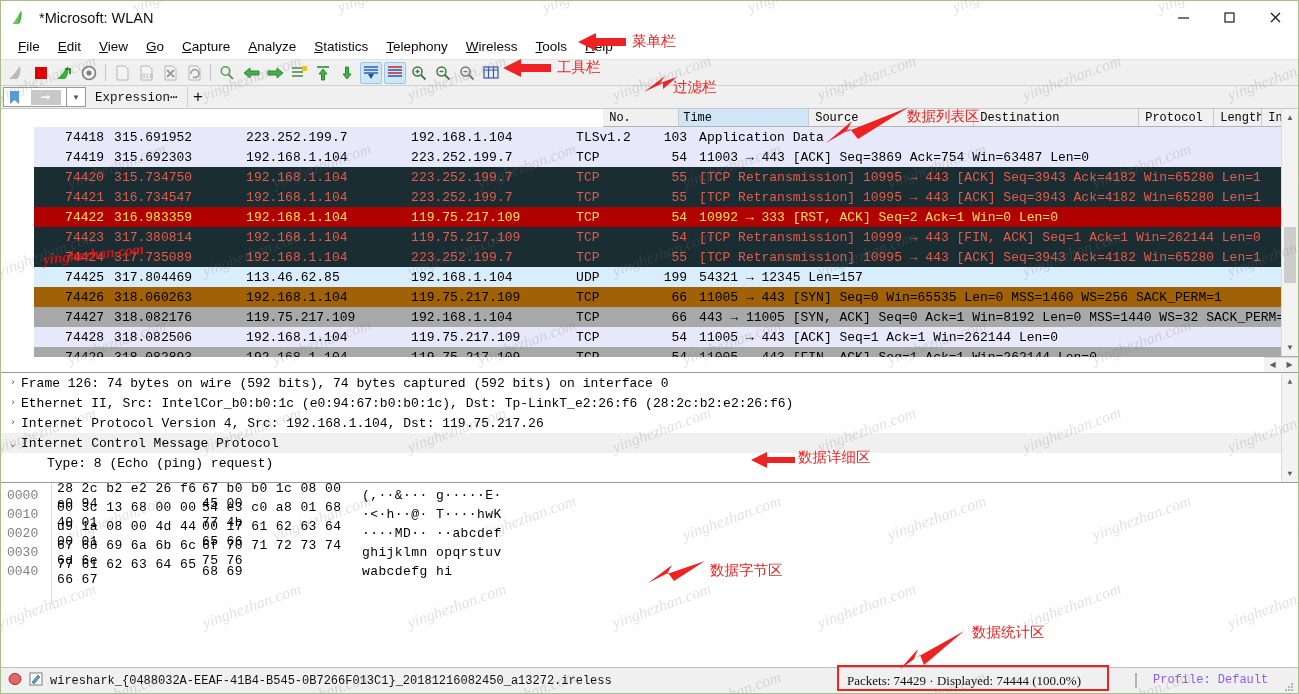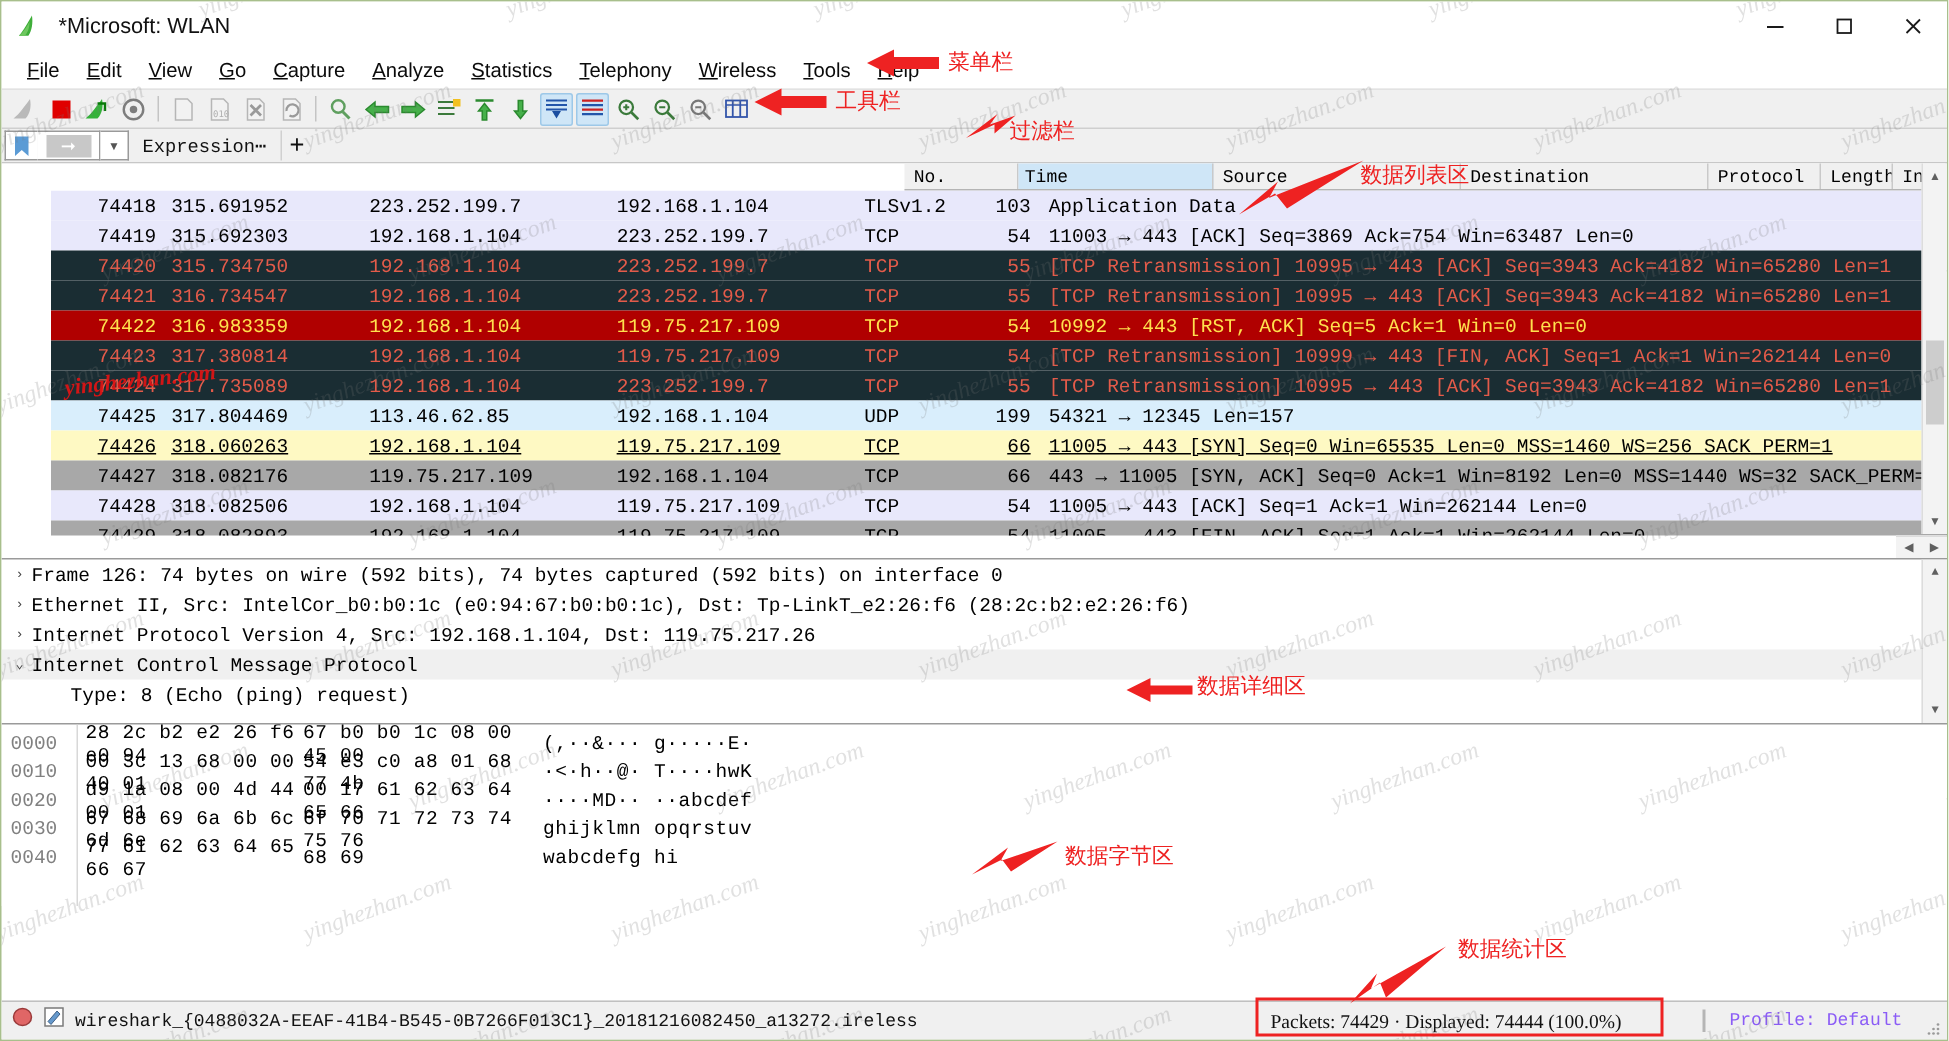--- a/index.html
+++ b/index.html
@@ -529,21 +529,21 @@
           <div class="c-len">55</div>
           <div class="c-info">[TCP Retransmission] 10995 → 443 [ACK] Seq=3943 Ack=4182 Win=65280 Len=1</div>
         </div>
         <div class="prow" style="background: rgb(176, 0, 0); color: rgb(255, 225, 77);">
           <div class="c-no">74422</div>
           <div class="c-time">316.983359</div>
           <div class="c-src">192.168.1.104</div>
           <div class="c-dst">119.75.217.109</div>
           <div class="c-proto">TCP</div>
           <div class="c-len">54</div>
-          <div class="c-info">10992 → 443 [RST, ACK] Seq=5 Ack=1 Win=0 Len=0</div>
+          <div class="c-info">10992 → 333 [RST, ACK] Seq=2 Ack=1 Win=0 Len=0</div>
         </div>
         <div class="prow" style="background: rgb(26, 45, 51); color: rgb(227, 91, 74);">
           <div class="c-no">74423</div>
           <div class="c-time">317.380814</div>
           <div class="c-src">192.168.1.104</div>
           <div class="c-dst">119.75.217.109</div>
           <div class="c-proto">TCP</div>
           <div class="c-len">54</div>
           <div class="c-info">[TCP Retransmission] 10999 → 443 [FIN, ACK] Seq=1 Ack=1 Win=262144 Len=0</div>
         </div>
@@ -558,21 +558,21 @@
         </div>
         <div class="prow" style="background: rgb(217, 238, 252); color: rgb(0, 0, 0);">
           <div class="c-no">74425</div>
           <div class="c-time">317.804469</div>
           <div class="c-src">113.46.62.85</div>
           <div class="c-dst">192.168.1.104</div>
           <div class="c-proto">UDP</div>
           <div class="c-len">199</div>
           <div class="c-info">54321 → 12345 Len=157</div>
         </div>
-        <div class="prow" style="background: #fef9c3; color: rgb(0, 0, 0); text-decoration: underline;">
+        <div class="prow" style="background: #a16207; color: rgb(0, 0, 0);">
           <div class="c-no">74426</div>
           <div class="c-time">318.060263</div>
           <div class="c-src">192.168.1.104</div>
           <div class="c-dst">119.75.217.109</div>
           <div class="c-proto">TCP</div>
           <div class="c-len">66</div>
           <div class="c-info">11005 → 443 [SYN] Seq=0 Win=65535 Len=0 MSS=1460 WS=256 SACK_PERM=1</div>
         </div>
         <div class="prow" style="background: rgb(168, 168, 168); color: rgb(0, 0, 0);">
           <div class="c-no">74427</div>

